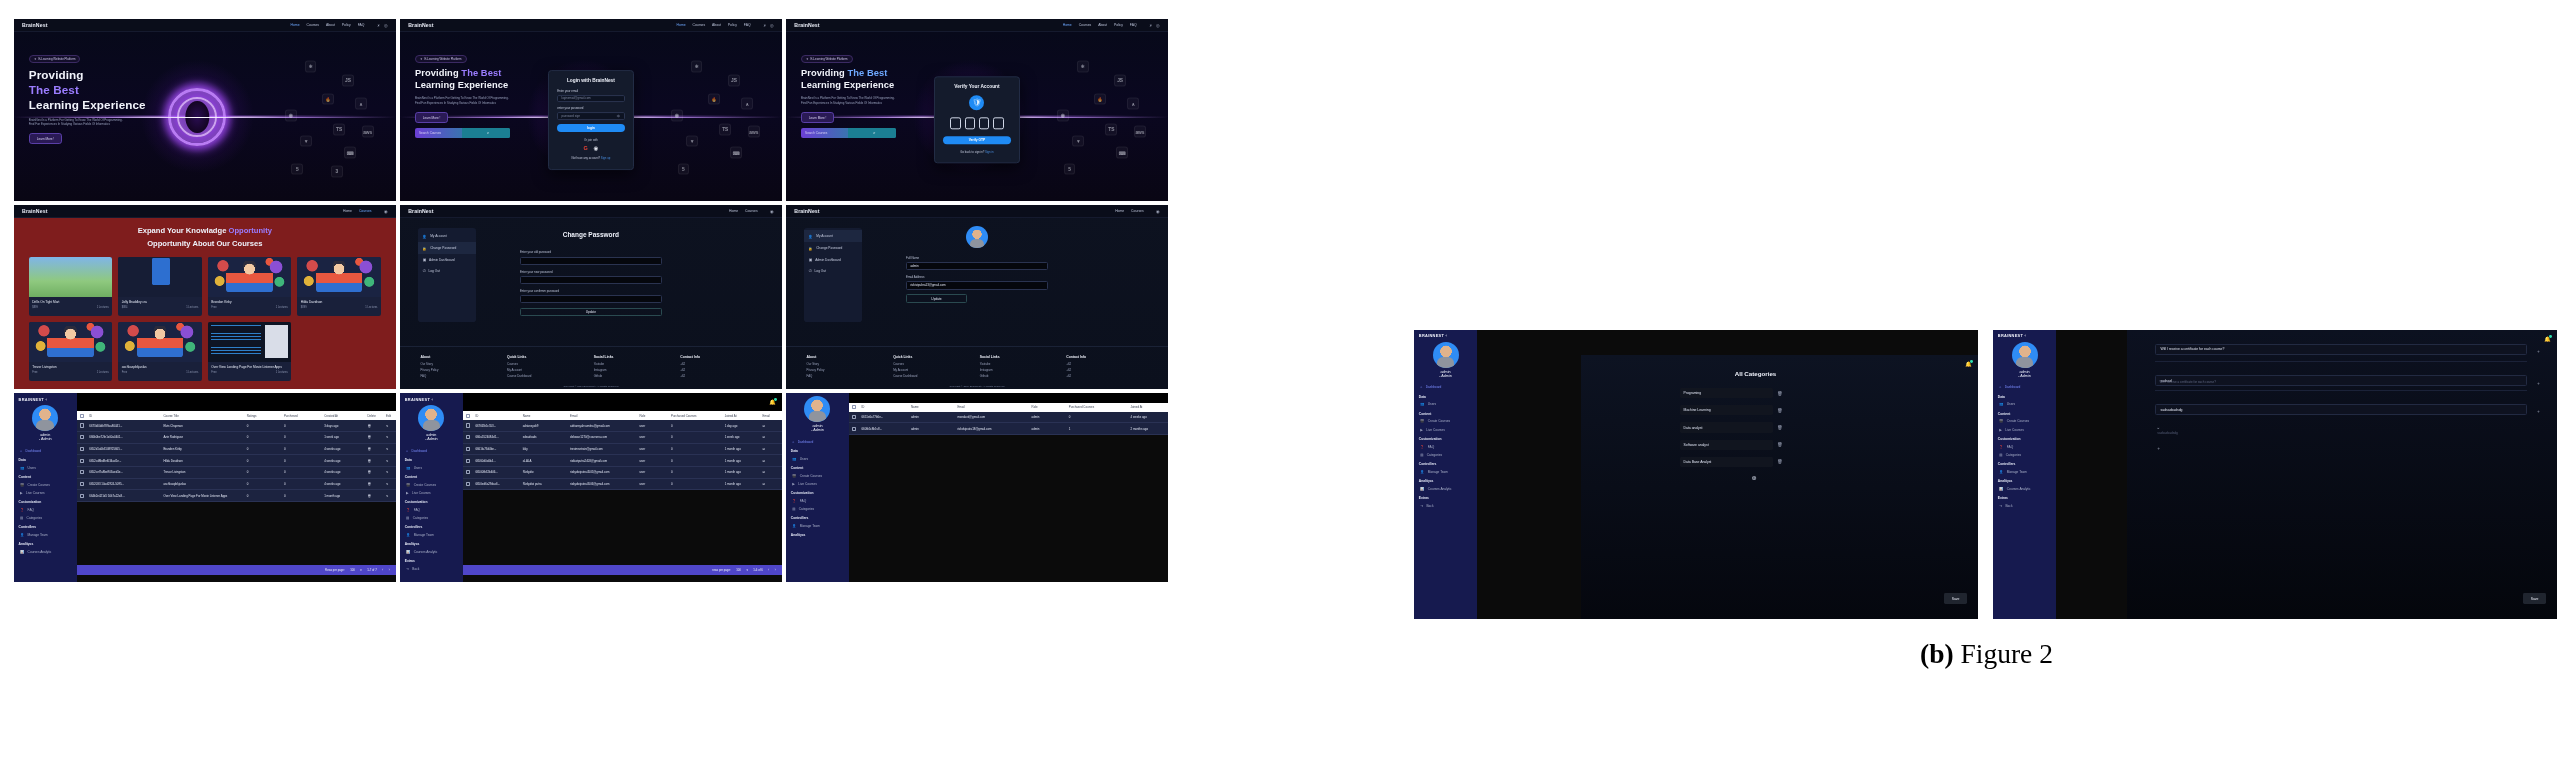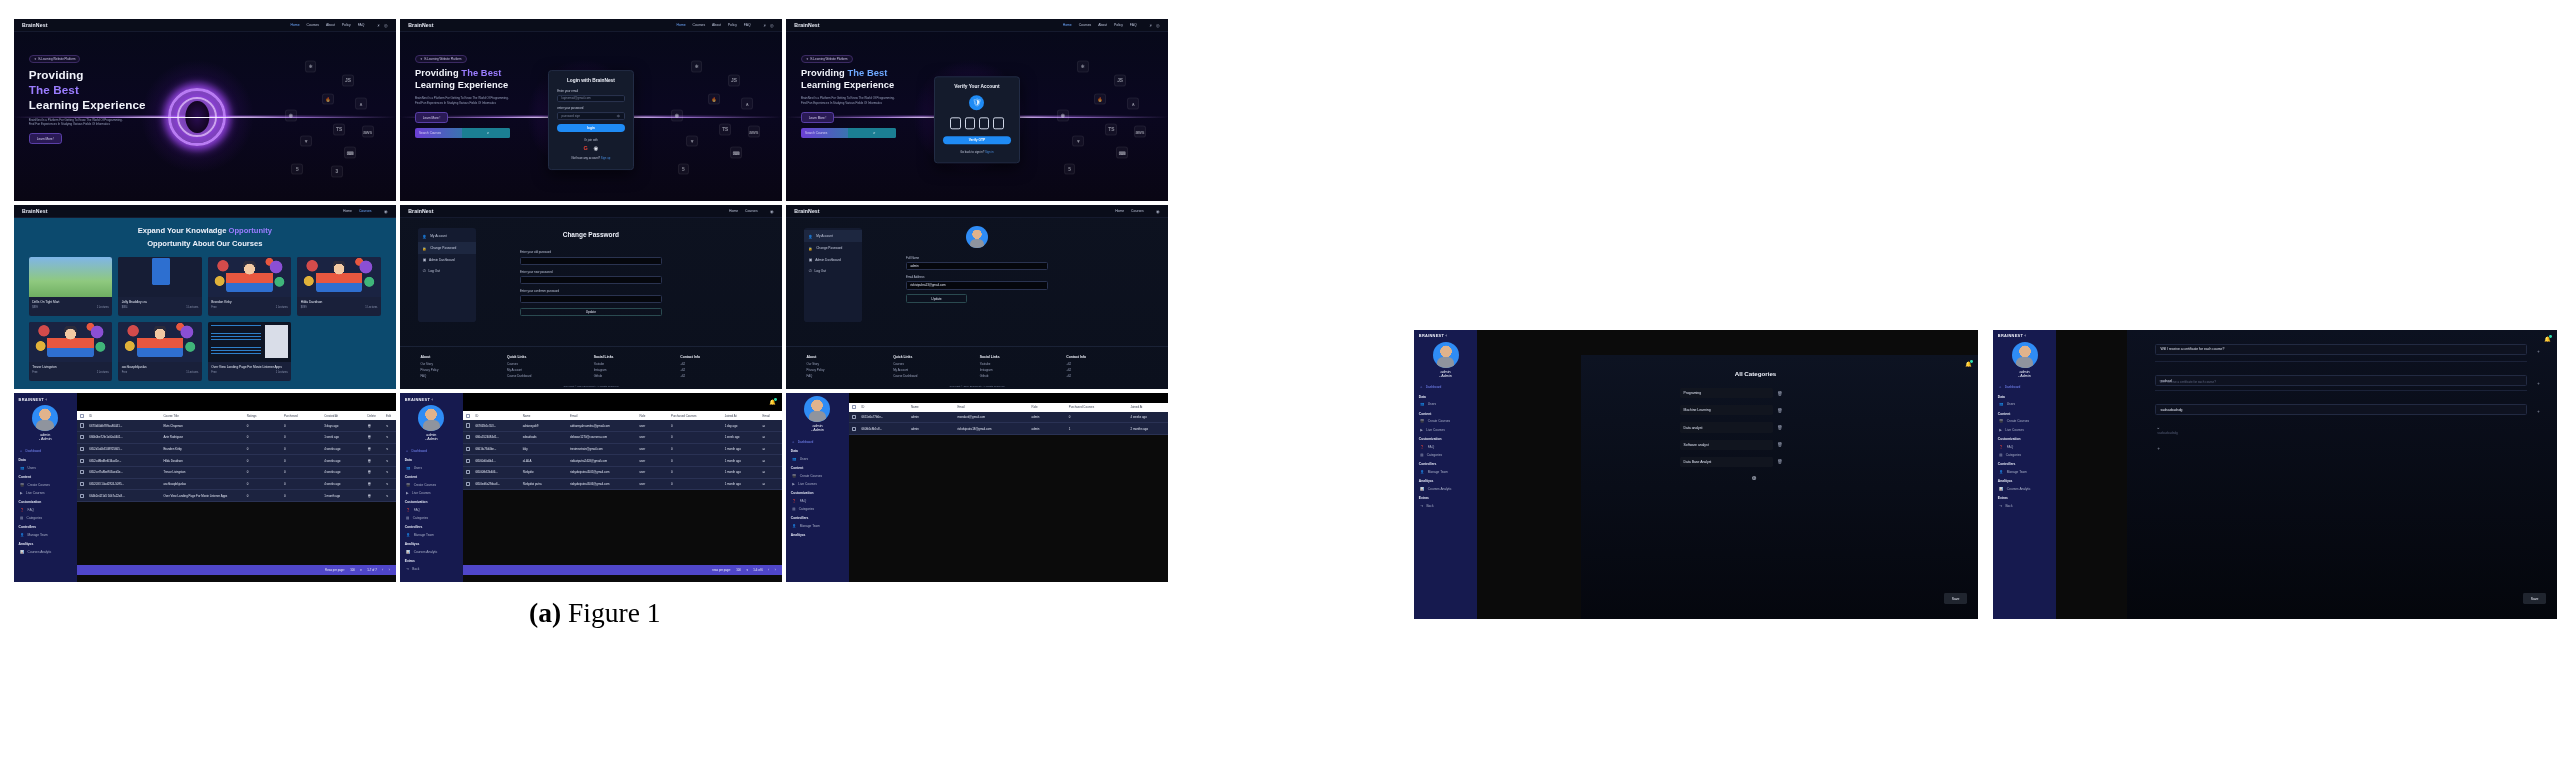--- a/index.html
+++ b/index.html
@@ -125,21 +125,21 @@
   .modal-foot a { color:#4a90e2; }
 
   .otp-shield {
     width:15px; height:15px; border-radius:50%; background:#1f8bf5; margin:4.1px auto 6.9px;
     display:flex; align-items:center; justify-content:center; font-size:7.6px; color:#dff0ff;
   }
   .otp-row { display:flex; gap:4.1px; justify-content:center; margin-bottom:7.6px; }
   .otp-box { width:10.3px; height:11.7px; border:1px solid #cfd6e6; border-radius:2.1px; background:transparent; }
 
   
-  .cpage { position:absolute; inset:0; background:#0c4a6e; }
+  .cpage { position:absolute; inset:0; background:#7f1d1d; }
   .ctitle { text-align:center; padding-top:7.6px; font-size:7.6px; font-weight:700; color:#eef1fa; }
   .ctitle .op { color:#9b7dff; }
   .ctitle2 { text-align:center; margin-top:4.1px; font-size:7.6px; font-weight:700; color:#eef1fa; }
   .cgrid { display:grid; grid-template-columns:repeat(4,1fr); gap:6.2px; padding:9px 15px 0; }
   .ccard { background:#19203a; border-radius:2.1px; overflow:hidden; height:59px; }
   .cthumb { height:40px; background:#232a47; position:relative; overflow:hidden; }
   .cthumb.t1 { background:linear-gradient(180deg,#7fb5e8 0%,#8fc97f 60%,#6fae62 100%); }
   .cthumb.t2 { background:#161d35; }
   .cthumb.t2::after { content:""; position:absolute; left:40%; top:4%; width:22%; height:66%; background:#2d6fd0; border-radius:1.4px; }
   .cthumb.kid { background:#1a2342; }
@@ -1059,24 +1059,20 @@
                   <div class="cell" style="width:12%">admin</div>
                   <div class="cell" style="width:20%">1</div>
                   <div class="cell" style="width:13%">2 months ago</div>
                 </div>
             </div>
           </div>
         </div>
       </div>
     </div>
 
-    <div class="caption">
-      <b>(a)</b>
-      <span>Figure 1</span>
-    </div>
   </div>
 
   <div class="fig" id="fig2">
     <div class="f2grid">
 
       <div class="f2shot">
         <div class="adm">
           <div class="adm-side" style="width:63px">
             <div class="adm-logo">
               <span>BRAINNEST</span>
@@ -1239,16 +1235,20 @@
               <div class="faq-chev">⌄</div>
               <div class="faq-ghost">sadsadsadsdg</div>
               <div class="faq-chev">＋</div>
               <div class="save-btn">Save</div>
             </div>
           </div>
         </div>
       </div>
     </div>
 
+    <div class="caption">
+      <b>(b)</b>
+      <span>Figure 2</span>
+    </div>
   </div>
 
 </div>
 
 
 </body></html>

